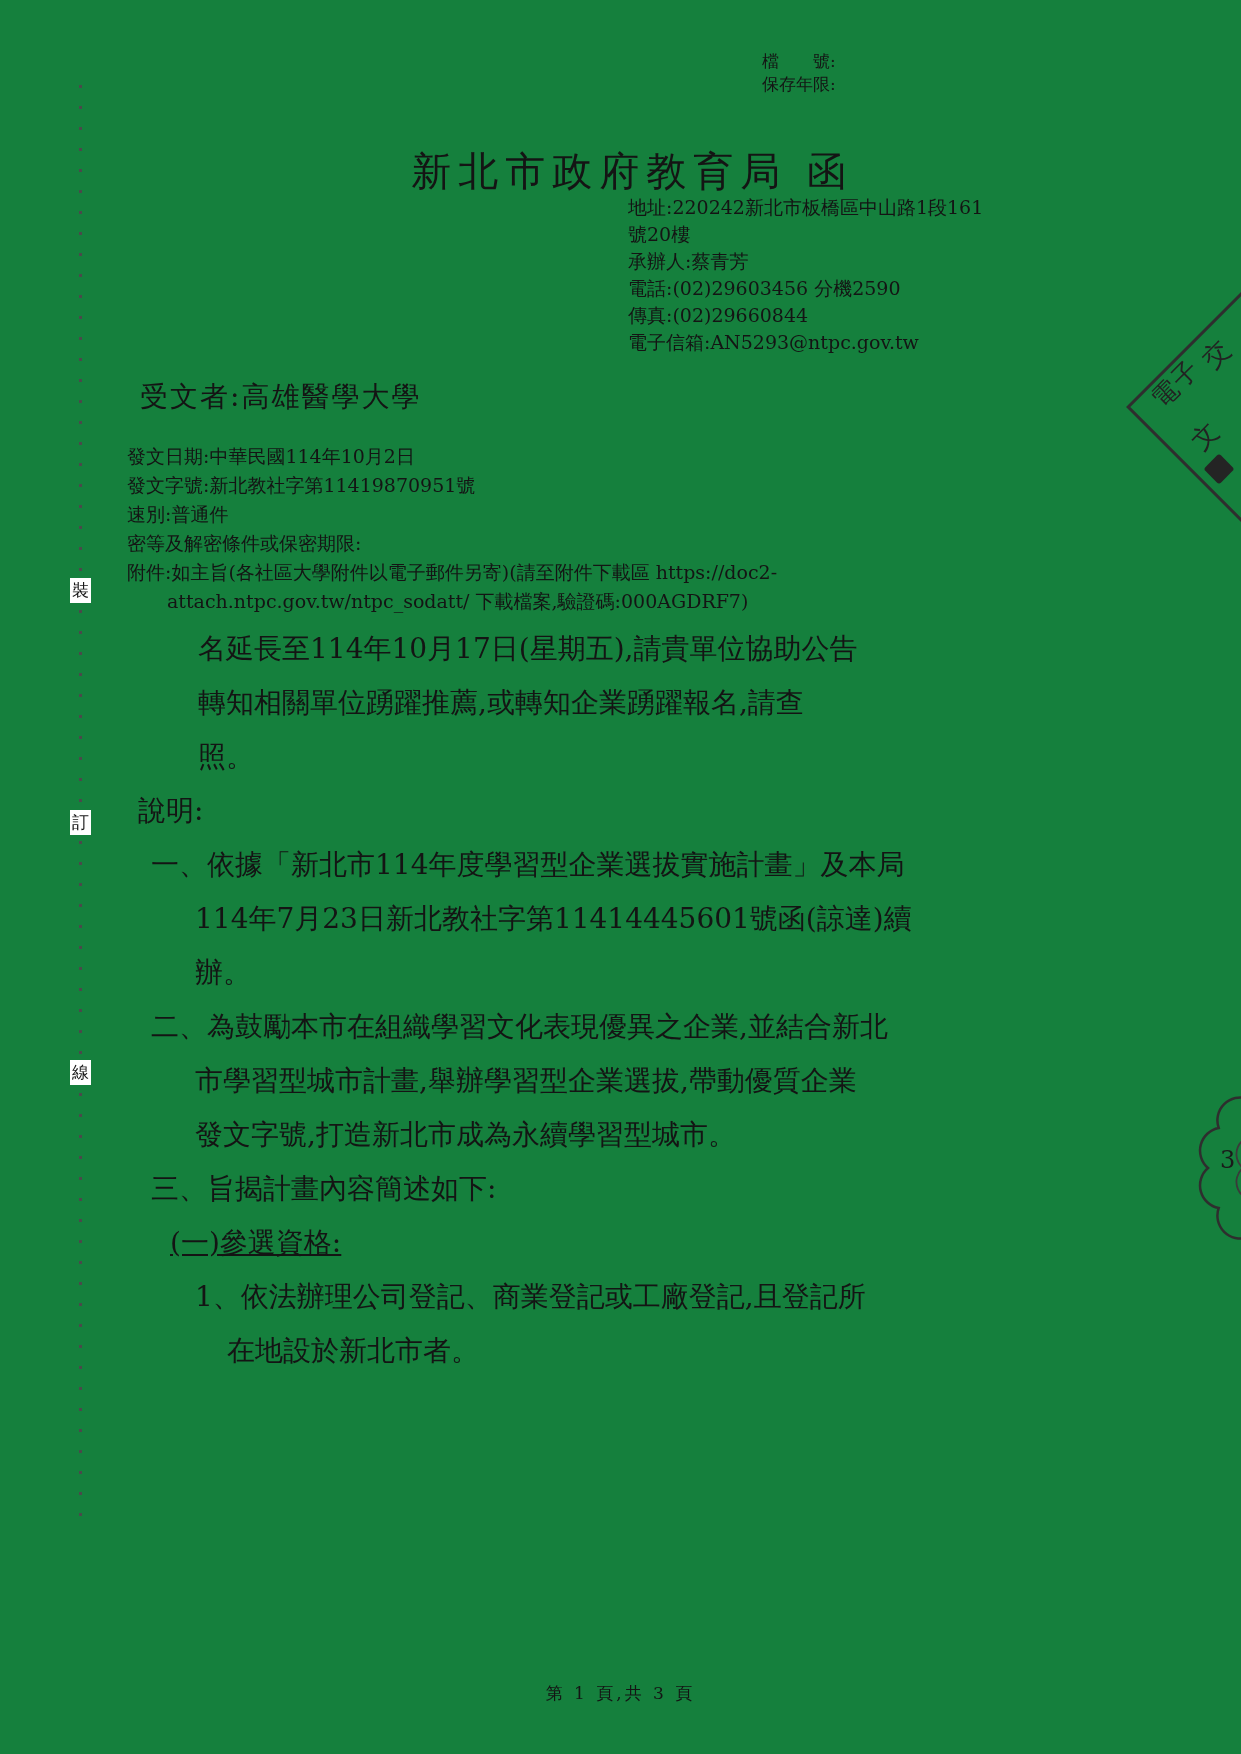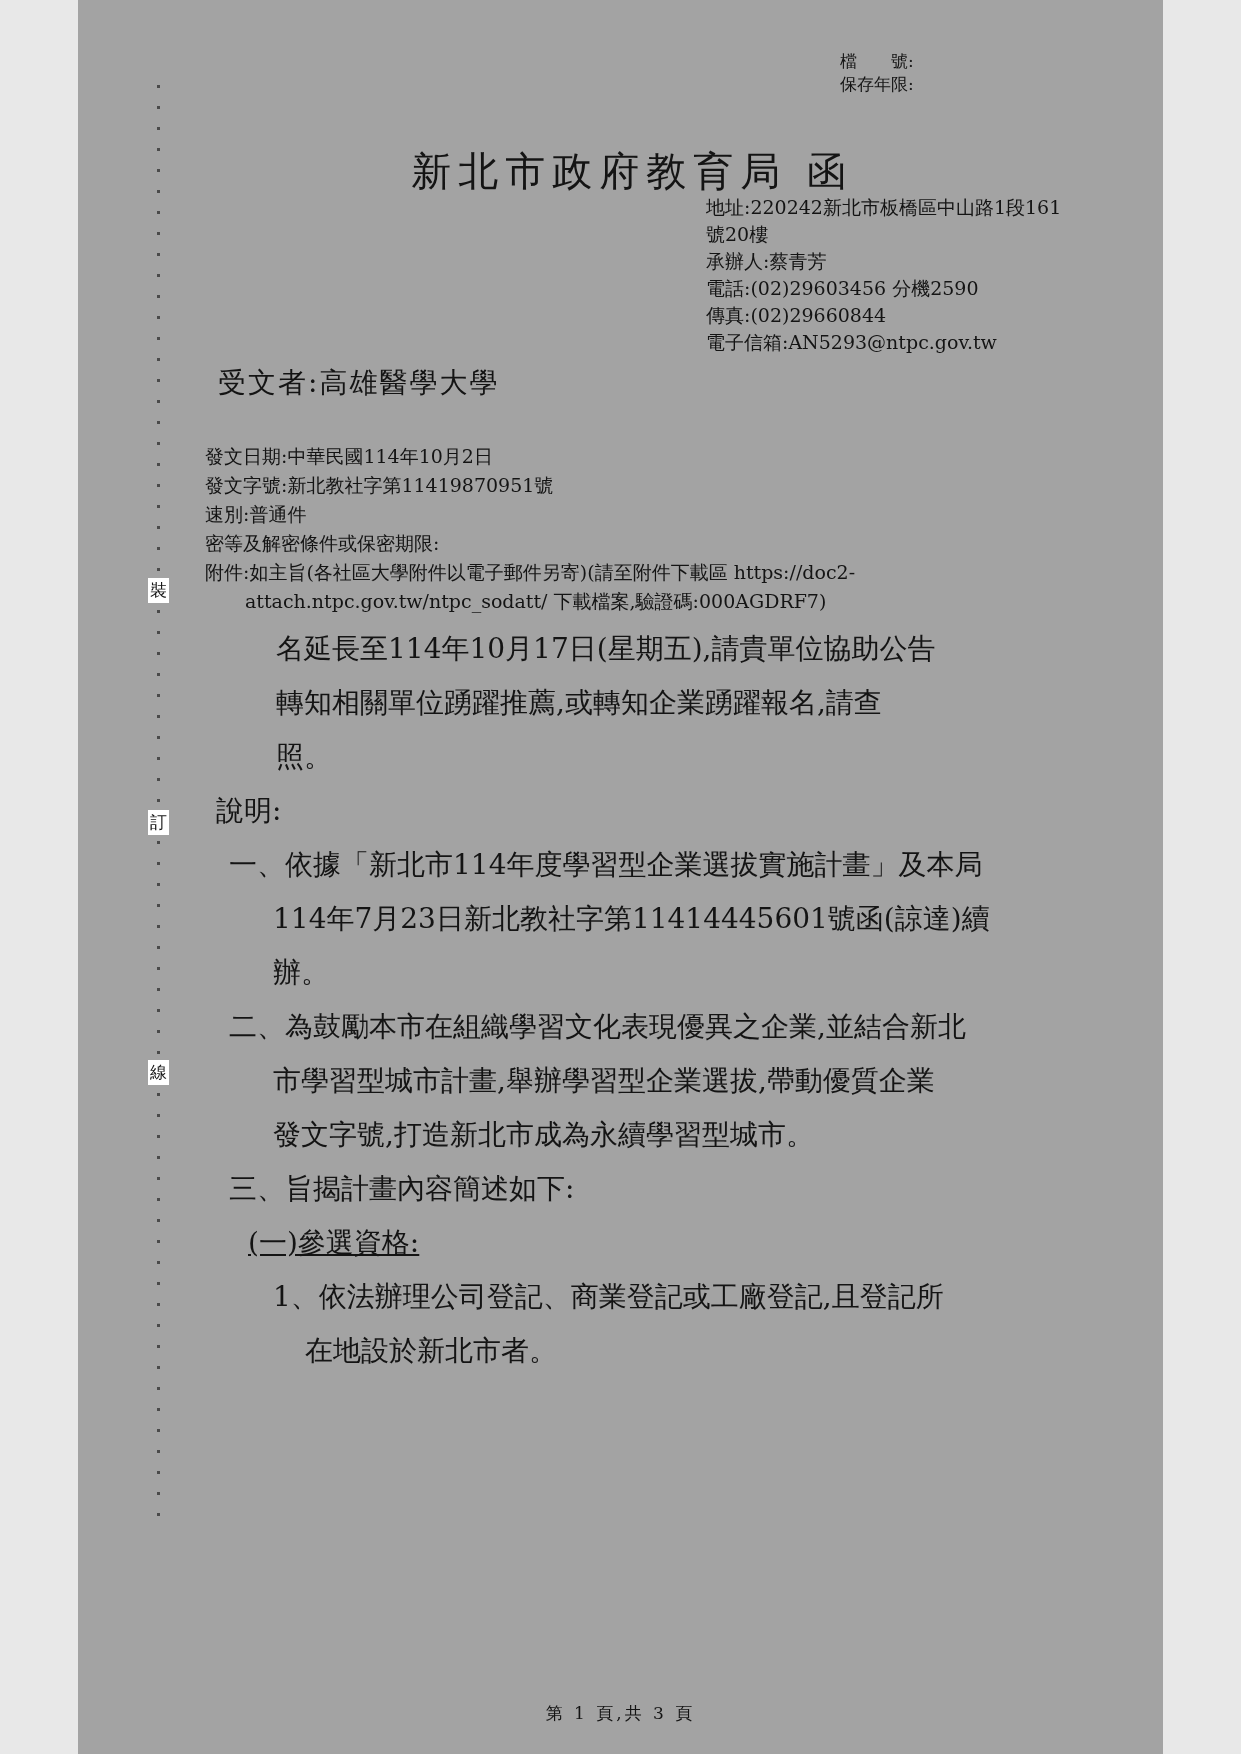--- a/index.html
+++ b/index.html
@@ -1,46 +1,46 @@
 <!DOCTYPE html>
 <html><head>
 <meta charset="utf-8">
 <style>
   html,body { margin:0; padding:0; background:#e8e8e8; }
   .page {
-    position:relative; width:1085px; height:1754px; margin:0 auto;
-    background:#a3a3a3; overflow:hidden;
+    position:relative; width:1241px; height:1754px; margin:0 auto;
+    background:#15803d; overflow:hidden;
     font-family:"DejaVu Serif","Liberation Serif",serif;
     color:#141414;
   }
   
   .file-block { position:absolute; left:762px; top:50px; font-size:17px; line-height:23px; }
   
   .doc-title {
     position:absolute; left:0; top:132px; width:100%; margin:12px;
     text-align:center; font-size:40px; font-weight:normal; letter-spacing:7px;
   }
   
   .sender { position:absolute; left:628px; top:194px; font-size:19px; line-height:27px; }
   
-  .recipient { position:absolute; left:140px; top:364px; font-size:28px; letter-spacing:2px; }
+  .recipient { position:absolute; left:140px; top:378px; font-size:28px; letter-spacing:2px; }
   
   .meta { position:absolute; left:127px; top:442px; font-size:19px; line-height:29px; }
   .meta .m1 { padding-left:40px; }
   .meta div, .doc-body div { white-space:nowrap; }
   
   .doc-body { position:absolute; left:138px; top:622px; font-size:28px; line-height:54px; }
   .l1 { padding-left:60px; }
   .l2 { padding-left:13px; }
   .l3 { padding-left:57px; }
   .l4 { padding-left:32px;text-decoration:underline; }
   .l5 { padding-left:57px; }
   .l6 { padding-left:89px; }
   
-  .page-footer { position:absolute; left:0; top:1682px; width:100%; text-align:center; font-size:17px; letter-spacing:3px;margin-top:20px; }
+  .page-footer { position:absolute; left:0; top:1682px; width:100%; text-align:center; font-size:17px; letter-spacing:3px; }
   
   .bind-line {
     position:absolute; left:79px; top:85px; width:3px; height:1445px;
     background:repeating-linear-gradient(to bottom,#4a4a4a 0 3px,transparent 3px 21px);
   }
   .bind-char {
     position:absolute; left:70px; width:21px; text-align:center;
     font-size:17px; background:#fff; padding:4px 0; line-height:1;
   }
   .bind-zhuang { top:578px; }

